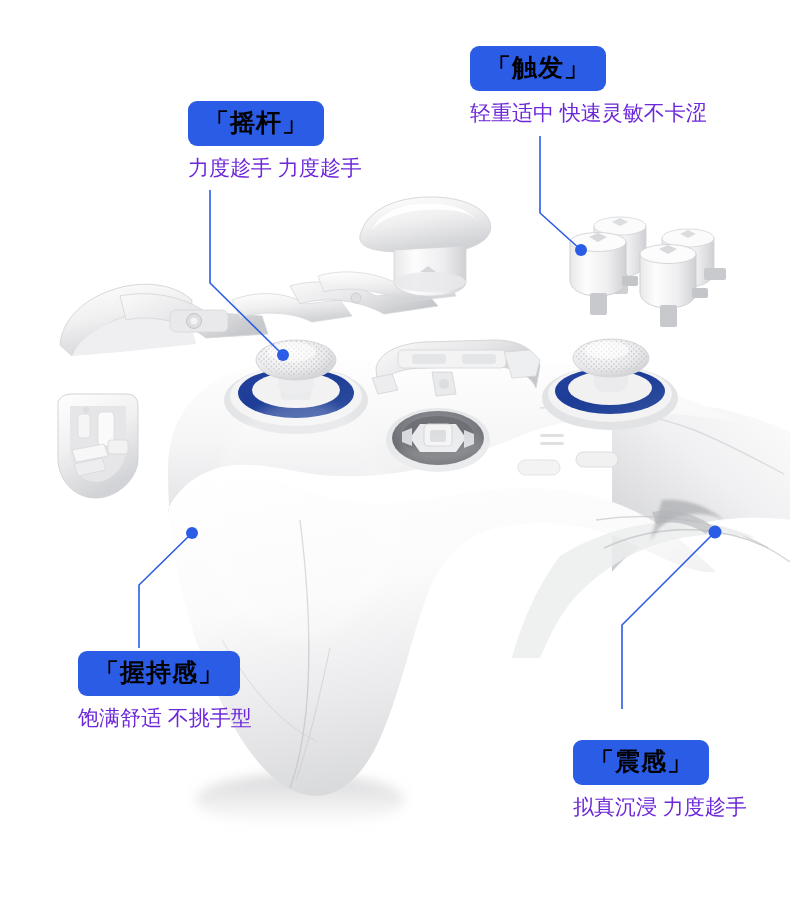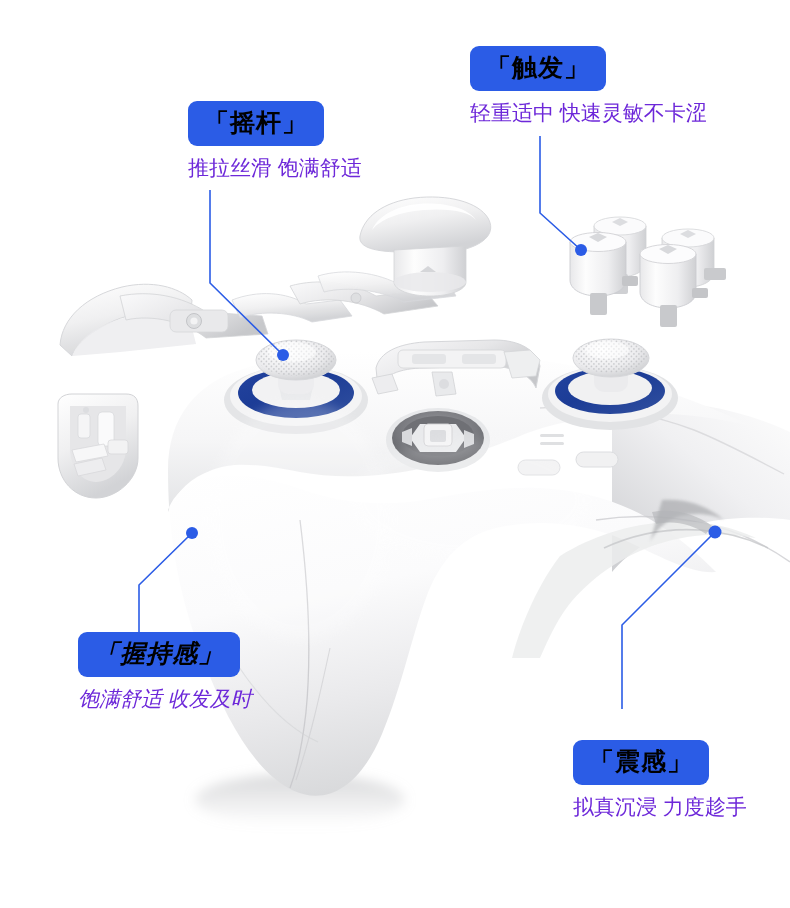--- a/index.html
+++ b/index.html
@@ -33,21 +33,21 @@
   .sub{
     margin-top:9px;
     color:#6d28d9;
     font-size:21px;
     line-height:1.25;
     white-space:nowrap;
     font-weight:500;
   }
   .c-yaogan{left:152px;top:101px;margin-left:36px;}
   .c-chufa{left:470px;top:46px;}
-  .c-wochi{left:78px;top:632px;font-style:italic;}
+  .c-wochi{left:78px;top:651px;}
   .c-zhengan{left:573px;top:740px;}
 
   
   #leads{position:absolute;left:0;top:0;width:790px;height:908px;pointer-events:none;}
 </style>
 </head>
 <body>
 
 <div id="stage">
 
@@ -341,31 +341,31 @@
     <g fill="#2b5ce6">
       <circle cx="283" cy="355" r="6"></circle>
       <circle cx="581" cy="250" r="6"></circle>
       <circle cx="192" cy="533" r="6"></circle>
       <circle cx="715" cy="532" r="6.5"></circle>
     </g>
   </svg>
 
   <div class="callout c-yaogan">
     <div class="chip">「摇杆」</div>
-    <div class="sub">推拉丝滑  饱满舒适</div>
+    <div class="sub">力度趁手  力度趁手</div>
   </div>
 
   <div class="callout c-chufa">
     <div class="chip">「触发」</div>
     <div class="sub">轻重适中  快速灵敏不卡涩</div>
   </div>
 
   <div class="callout c-wochi">
     <div class="chip">「握持感」</div>
-    <div class="sub">饱满舒适  收发及时</div>
+    <div class="sub">饱满舒适  不挑手型</div>
   </div>
 
   <div class="callout c-zhengan">
     <div class="chip">「震感」</div>
     <div class="sub">拟真沉浸  力度趁手</div>
   </div>
 
 </div>
 
 </body></html>

